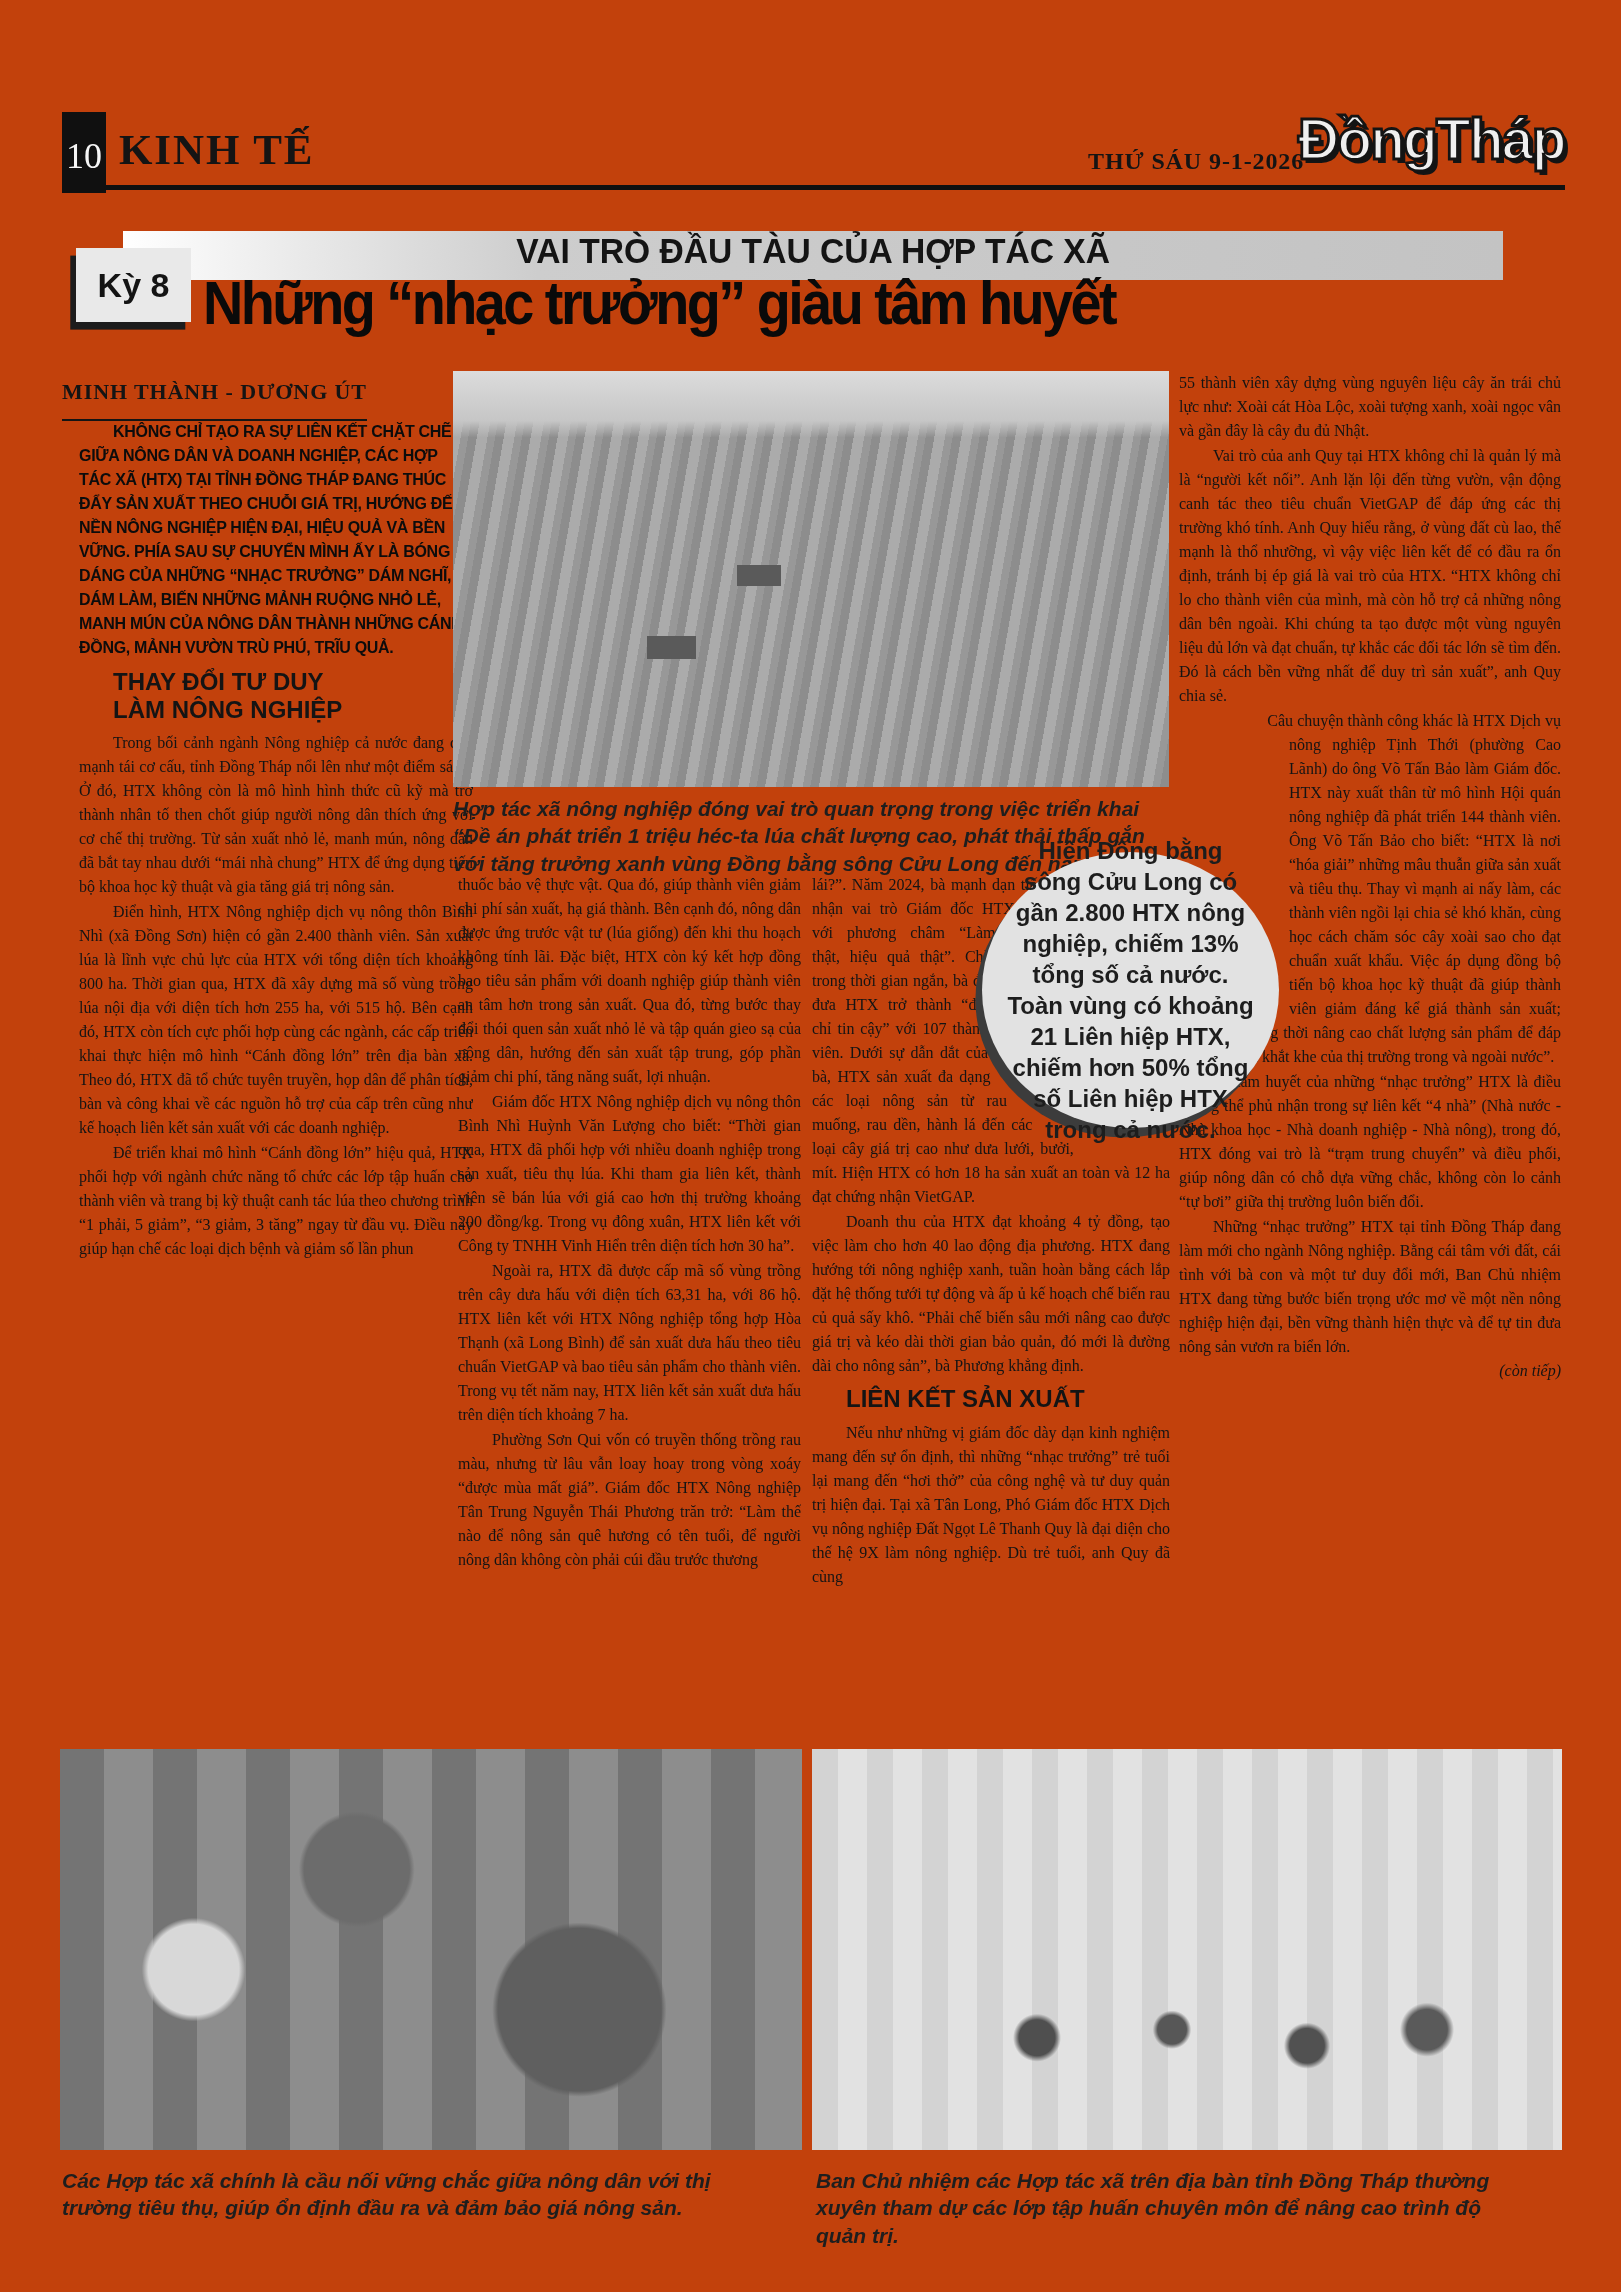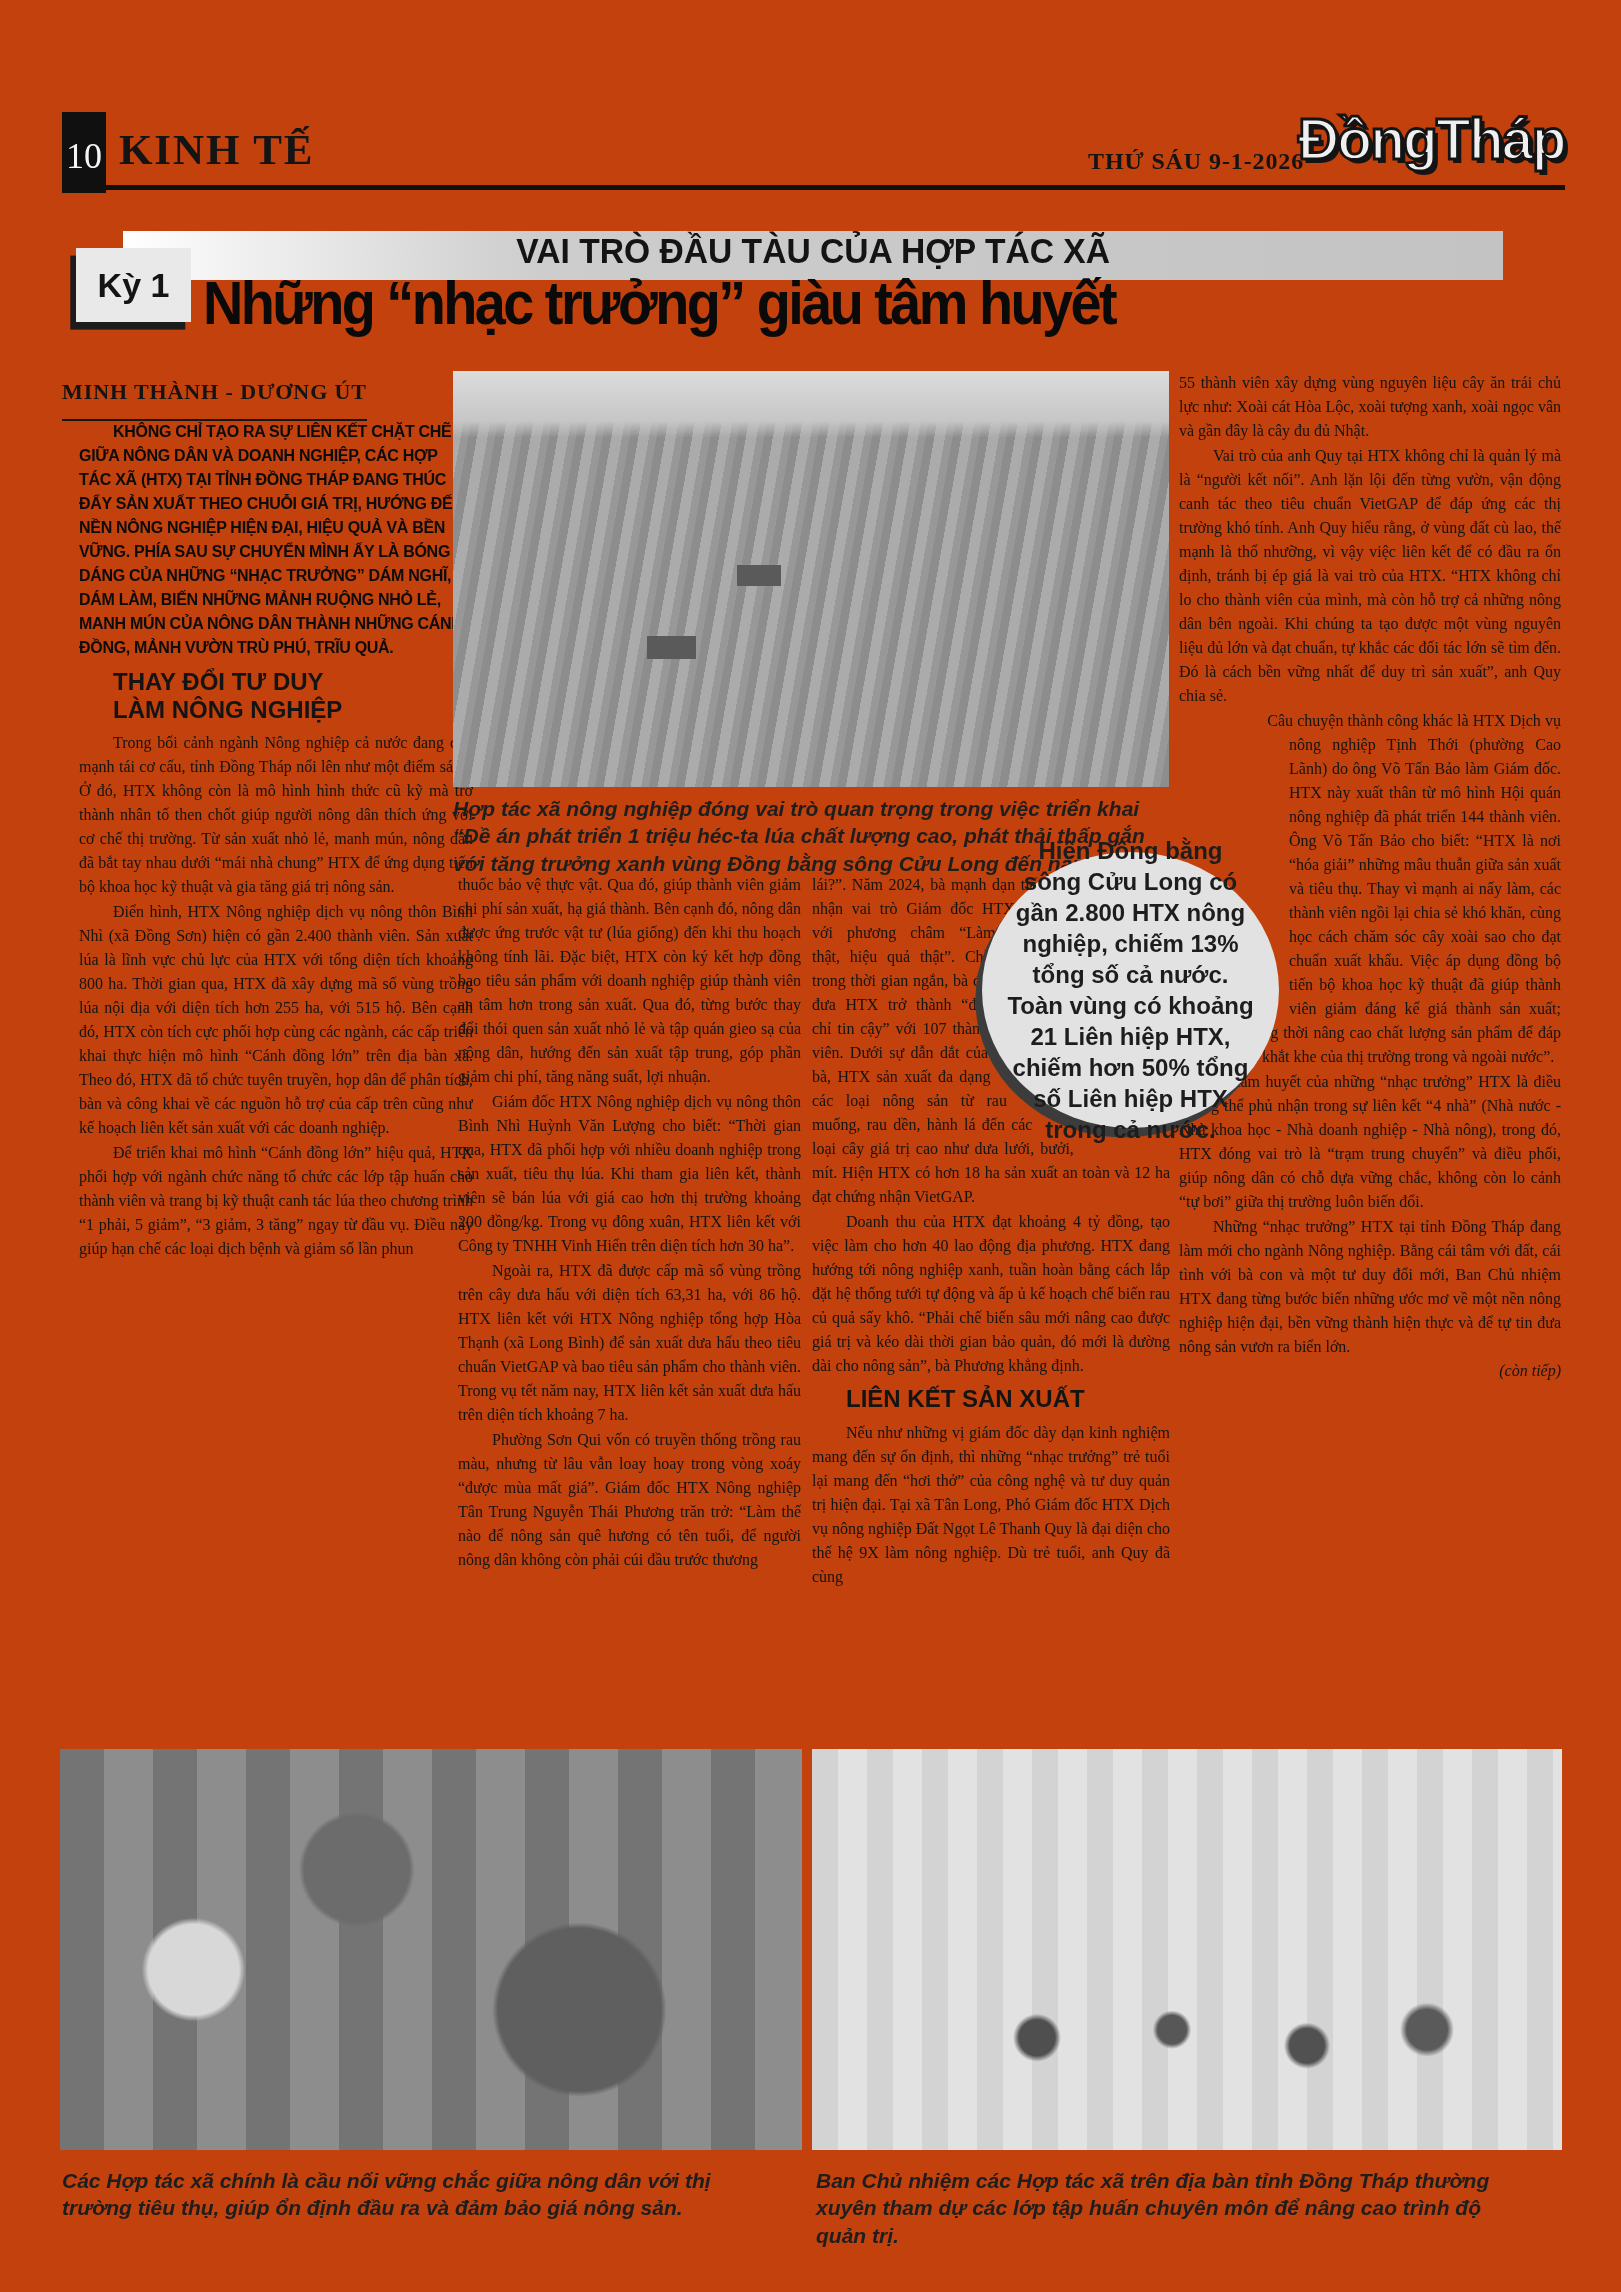--- a/index.html
+++ b/index.html
@@ -89,21 +89,21 @@
 
   <div class="pageno">10</div>
   <div class="section-title">KINH TẾ</div>
   <div class="dateline">THỨ SÁU 9-1-2026</div>
   <div class="masthead">ĐồngTháp</div>
   <div class="header-rule"></div>
 
   <div class="kicker">
     <span>VAI TRÒ ĐẦU TÀU CỦA HỢP TÁC XÃ</span>
   </div>
-  <div class="badge">Kỳ 1</div>
+  <div class="badge">Kỳ 8</div>
   <h1 class="headline">Những “nhạc trưởng” giàu tâm huyết</h1>
   <div class="byline">MINH THÀNH - DƯƠNG ÚT</div>
 
   <div class="col col1">
     <p class="lede">KHÔNG CHỈ TẠO RA SỰ LIÊN KẾT CHẶT CHẼ GIỮA NÔNG DÂN VÀ DOANH NGHIỆP, CÁC HỢP TÁC XÃ (HTX) TẠI TỈNH ĐỒNG THÁP ĐANG THÚC ĐẨY SẢN XUẤT THEO CHUỖI GIÁ TRỊ, HƯỚNG ĐẾN NỀN NÔNG NGHIỆP HIỆN ĐẠI, HIỆU QUẢ VÀ BỀN VỮNG. PHÍA SAU SỰ CHUYỂN MÌNH ẤY LÀ BÓNG DÁNG CỦA NHỮNG “NHẠC TRƯỞNG” DÁM NGHĨ, DÁM LÀM, BIẾN NHỮNG MẢNH RUỘNG NHỎ LẺ, MANH MÚN CỦA NÔNG DÂN THÀNH NHỮNG CÁNH ĐỒNG, MẢNH VƯỜN TRÙ PHÚ, TRĨU QUẢ.</p>
     <h3 class="subhead">
       <span>THAY ĐỔI TƯ DUY</span><br>
       <span>LÀM NÔNG NGHIỆP</span>
     </h3>
     <p>Trong bối cảnh ngành Nông nghiệp cả nước đang đẩy mạnh tái cơ cấu, tỉnh Đồng Tháp nổi lên như một điểm sáng. Ở đó, HTX không còn là mô hình hình thức cũ kỹ mà trở thành nhân tố then chốt giúp người nông dân thích ứng với cơ chế thị trường. Từ sản xuất nhỏ lẻ, manh mún, nông dân đã bắt tay nhau dưới “mái nhà chung” HTX để ứng dụng tiến bộ khoa học kỹ thuật và gia tăng giá trị nông sản.</p>
@@ -131,21 +131,21 @@
     <h3 class="subhead">LIÊN KẾT SẢN XUẤT</h3>
     <p>Nếu như những vị giám đốc dày dạn kinh nghiệm mang đến sự ổn định, thì những “nhạc trưởng” trẻ tuổi lại mang đến “hơi thở” của công nghệ và tư duy quản trị hiện đại. Tại xã Tân Long, Phó Giám đốc HTX Dịch vụ nông nghiệp Đất Ngọt Lê Thanh Quy là đại diện cho thế hệ 9X làm nông nghiệp. Dù trẻ tuổi, anh Quy đã cùng</p>
   </div>
 
   <div class="col col4">
     <p class="cont">55 thành viên xây dựng vùng nguyên liệu cây ăn trái chủ lực như: Xoài cát Hòa Lộc, xoài tượng xanh, xoài ngọc vân và gần đây là cây đu đủ Nhật.</p>
     <p>Vai trò của anh Quy tại HTX không chỉ là quản lý mà là “người kết nối”. Anh lặn lội đến từng vườn, vận động canh tác theo tiêu chuẩn VietGAP để đáp ứng các thị trường khó tính. Anh Quy hiểu rằng, ở vùng đất cù lao, thế mạnh là thổ nhưỡng, vì vậy việc liên kết để có đầu ra ổn định, tránh bị ép giá là vai trò của HTX. “HTX không chỉ lo cho thành viên của mình, mà còn hỗ trợ cả những nông dân bên ngoài. Khi chúng ta tạo được một vùng nguyên liệu đủ lớn và đạt chuẩn, tự khắc các đối tác lớn sẽ tìm đến. Đó là cách bền vững nhất để duy trì sản xuất”, anh Quy chia sẻ.</p>
     <div class="spacer-l"></div>
     <p>Câu chuyện thành công khác là HTX Dịch vụ nông nghiệp Tịnh Thới (phường Cao Lãnh) do ông Võ Tấn Bảo làm Giám đốc. HTX này xuất thân từ mô hình Hội quán nông nghiệp đã phát triển 144 thành viên. Ông Võ Tấn Bảo cho biết: “HTX là nơi “hóa giải” những mâu thuẫn giữa sản xuất và tiêu thụ. Thay vì mạnh ai nấy làm, các thành viên ngồi lại chia sẻ khó khăn, cùng học cách chăm sóc cây xoài sao cho đạt chuẩn xuất khẩu. Việc áp dụng đồng bộ tiến bộ khoa học kỹ thuật đã giúp thành viên giảm đáng kể giá thành sản xuất; đồng thời nâng cao chất lượng sản phẩm để đáp ứng nhu cầu khắt khe của thị trường trong và ngoài nước”.</p>
     <p>Sự tâm huyết của những “nhạc trưởng” HTX là điều không thể phủ nhận trong sự liên kết “4 nhà” (Nhà nước - Nhà khoa học - Nhà doanh nghiệp - Nhà nông), trong đó, HTX đóng vai trò là “trạm trung chuyển” và điều phối, giúp nông dân có chỗ dựa vững chắc, không còn lo cảnh “tự bơi” giữa thị trường luôn biến đổi.</p>
-    <p>Những “nhạc trưởng” HTX tại tỉnh Đồng Tháp đang làm mới cho ngành Nông nghiệp. Bằng cái tâm với đất, cái tình với bà con và một tư duy đổi mới, Ban Chủ nhiệm HTX đang từng bước biến những ước mơ về một nền nông nghiệp hiện đại, bền vững thành hiện thực và để tự tin đưa nông sản vươn ra biển lớn.</p>
+    <p>Những “nhạc trưởng” HTX tại tỉnh Đồng Tháp đang làm mới cho ngành Nông nghiệp. Bằng cái tâm với đất, cái tình với bà con và một tư duy đổi mới, Ban Chủ nhiệm HTX đang từng bước biến trọng ước mơ về một nền nông nghiệp hiện đại, bền vững thành hiện thực và để tự tin đưa nông sản vươn ra biển lớn.</p>
     <p class="continued">(còn tiếp)</p>
   </div>
 
   <div class="callout">
     <p>Hiện Đồng bằng sông Cửu Long có gần 2.800 HTX nông nghiệp, chiếm 13% tổng số cả nước. Toàn vùng có khoảng 21 Liên hiệp HTX, chiếm hơn 50% tổng số Liên hiệp HTX trong cả nước.</p>
   </div>
 
   <div class="photo photo-bl"></div>
   <div class="photo photo-br"></div>
   <div class="caption cap-bl">Các Hợp tác xã chính là cầu nối vững chắc giữa nông dân với thị trường tiêu thụ, giúp ổn định đầu ra và đảm bảo giá nông sản.</div>

